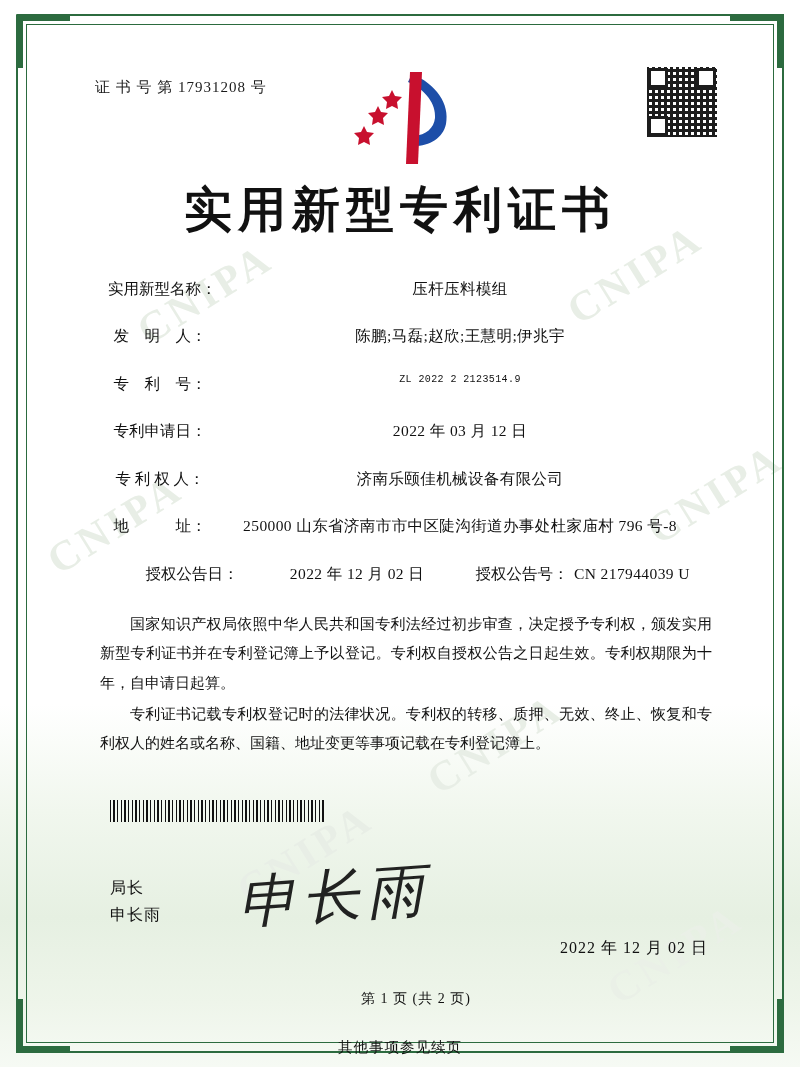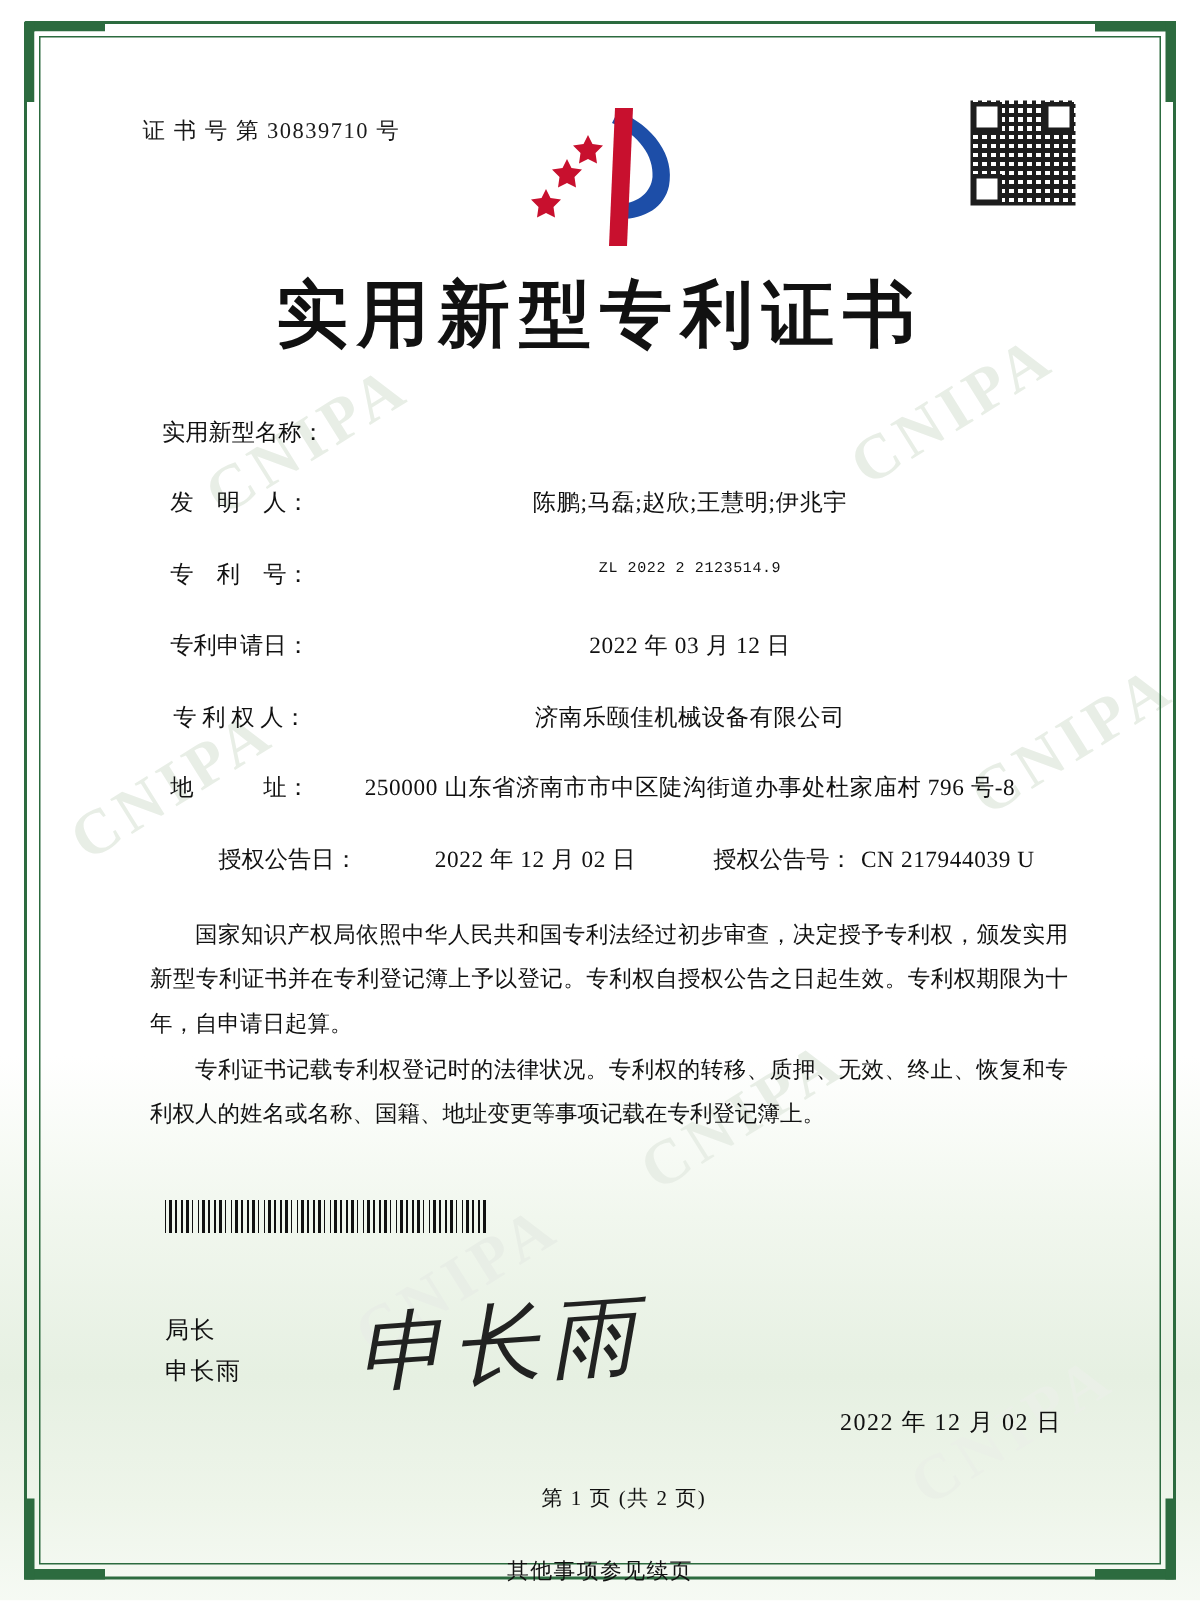--- a/index.html
+++ b/index.html
@@ -217,21 +217,21 @@
   <div class="wm wm6">CNIPA</div>
   <div class="wm wm7">CNIPA</div>
 
   <div class="border-outer"></div>
   <div class="border-inner"></div>
   <div class="corner tl"></div>
   <div class="corner tr"></div>
   <div class="corner bl"></div>
   <div class="corner br"></div>
 
-  <div class="cert-no">证 书 号 第 30839710 号</div>
+  <div class="cert-no">证 书 号 第 17931208 号</div>
 
   <div class="logo">
     <svg viewBox="0 0 108 100" width="108" height="100">
       <path d="M62 6 C86 16 100 36 96 56 C93 70 80 78 64 78 L64 68 C76 67 84 60 85 50 C86 36 76 22 58 14 Z" fill="#1d4ea8"></path>
       <path d="M60 4 L72 4 L68 96 L56 96 Z" fill="#c8102e"></path>
       <path d="M47 96 L62 96 L70 4 L58 4 Z" fill="#1d4ea8" opacity="0"></path>
       <g fill="#c8102e">
         <polygon points="14,58 17,64 24,65 19,70 20,77 14,74 8,77 9,70 4,65 11,64"></polygon>
         <polygon points="28,38 31,44 38,45 33,50 34,57 28,54 22,57 23,50 18,45 25,44"></polygon>
         <polygon points="42,22 45,28 52,29 47,34 48,41 42,38 36,41 37,34 32,29 39,28"></polygon>
@@ -242,20 +242,21 @@
   <div class="qr">
       <div class="qr-b"></div>
     </div>
 
   <div class="title">实用新型专利证书</div>
 
   <div class="fields">
 
     <div class="row">
       <span class="lab">实用新型名称：</span>
+      <span class="val">压杆压料模组</span>
     </div>
 
     <div class="row">
       <span class="lab">发　明　人：</span>
       <span class="val">陈鹏;马磊;赵欣;王慧明;伊兆宇</span>
     </div>
 
     <div class="row">
       <span class="lab">专　利　号：</span>
       <span class="val mono">ZL 2022 2 2123514.9</span>

